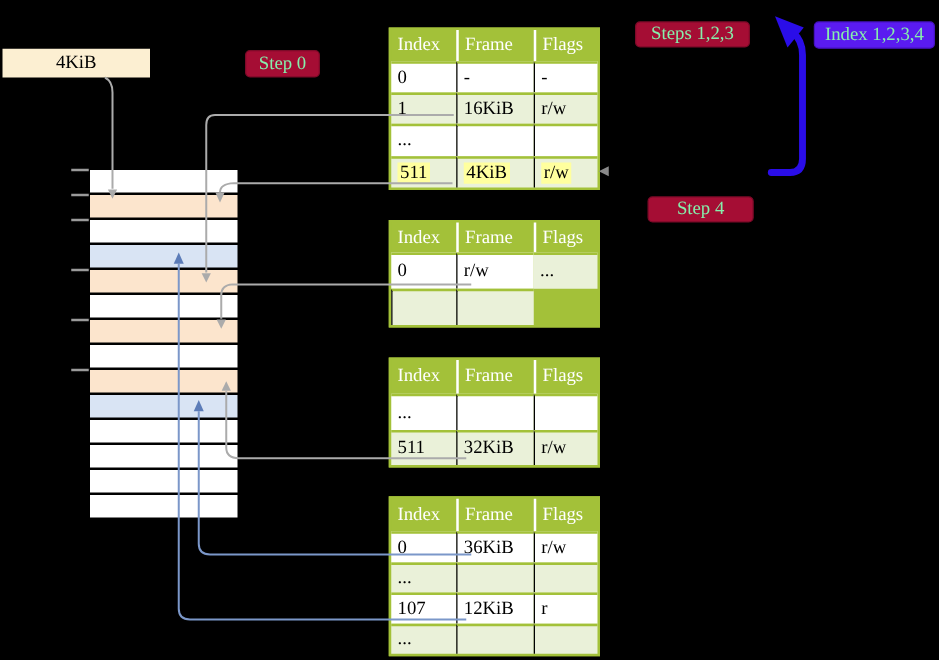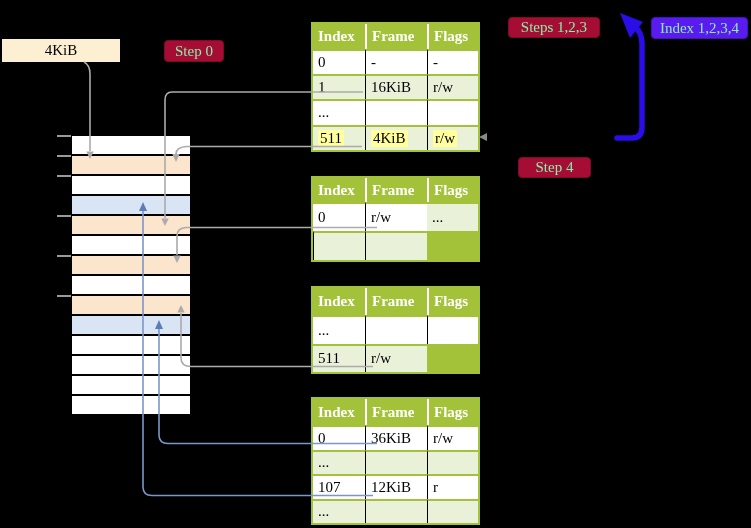--- a/index.html
+++ b/index.html
@@ -39,37 +39,37 @@
   }
   .pc{
     box-sizing:border-box;display:flex;align-items:center;
     padding-left:5px;font-size:15px;color:#000;background:#fff;
     border-top:2px solid #A3C139;border-left:1px solid #000;overflow:hidden;
   }
   .pc.c1{border-left:none;}
   .pc.shade{background:#EAF1D9;}
   .ph{
     box-sizing:border-box;display:flex;align-items:center;
-    padding-left:5px;font-size:15px;font-weight:bold;color:#fff;
+    padding-left:5px;font-size:15px;font-weight:normal;color:#fff;
     background:#A3C139;border-top:none;border-left:2px solid #fff;
   }
   .ph.c1{border-left:none;}
   .hl{background:#FFFF9E;padding:0 2px;}
   
   #overlay{position:absolute;left:0;top:0;z-index:50;pointer-events:none;}
 </style>
 </head>
 <body>
 
 <div class="framebox">4KiB</div>
 
-<div class="tag crimson" style="left:164px;top:40px;width:60px;height:22px;">Step 0</div>
+<div class="tag crimson" style="left:196px;top:40px;width:60px;height:22px;">Step 0</div>
 <div class="tag crimson" style="left:508px;top:17px;width:92px;height:21px;">Steps 1,2,3</div>
 <div class="tag blue" style="left:651px;top:17px;width:97px;height:22px;">Index 1,2,3,4</div>
-<div class="tag crimson" style="left:518px;top:157px;width:73px;height:21px;">Step 4</div>
+<div class="tag crimson" style="left:518px;top:157px;width:85px;height:21px;">Step 4</div>
 
 <div class="memstack">
   <div class="frame free"></div>
   <div class="frame page-table"></div>
   <div class="frame free"></div>
   <div class="frame mapped-page"></div>
   <div class="frame page-table"></div>
   <div class="frame free"></div>
   <div class="frame page-table"></div>
   <div class="frame free"></div>
@@ -132,20 +132,21 @@
 <div class="ptable" style="top:286px;--hh:27px;--rh:28.5px;">
   <div class="ph c1">Index</div>
   <div class="ph">Frame</div>
   <div class="ph">Flags</div>
 
   <div class="pc c1">...</div>
   <div class="pc"></div>
   <div class="pc"></div>
 
   <div class="pc c1 shade">511</div>
+  <div class="pc shade">32KiB</div>
   <div class="pc shade">r/w</div>
 </div>
 
 <div class="ptable" style="top:397px;--hh:26px;--rh:24.5px;">
   <div class="ph c1">Index</div>
   <div class="ph">Frame</div>
   <div class="ph">Flags</div>
 
   <div class="pc c1">0</div>
   <div class="pc">36KiB</div>

